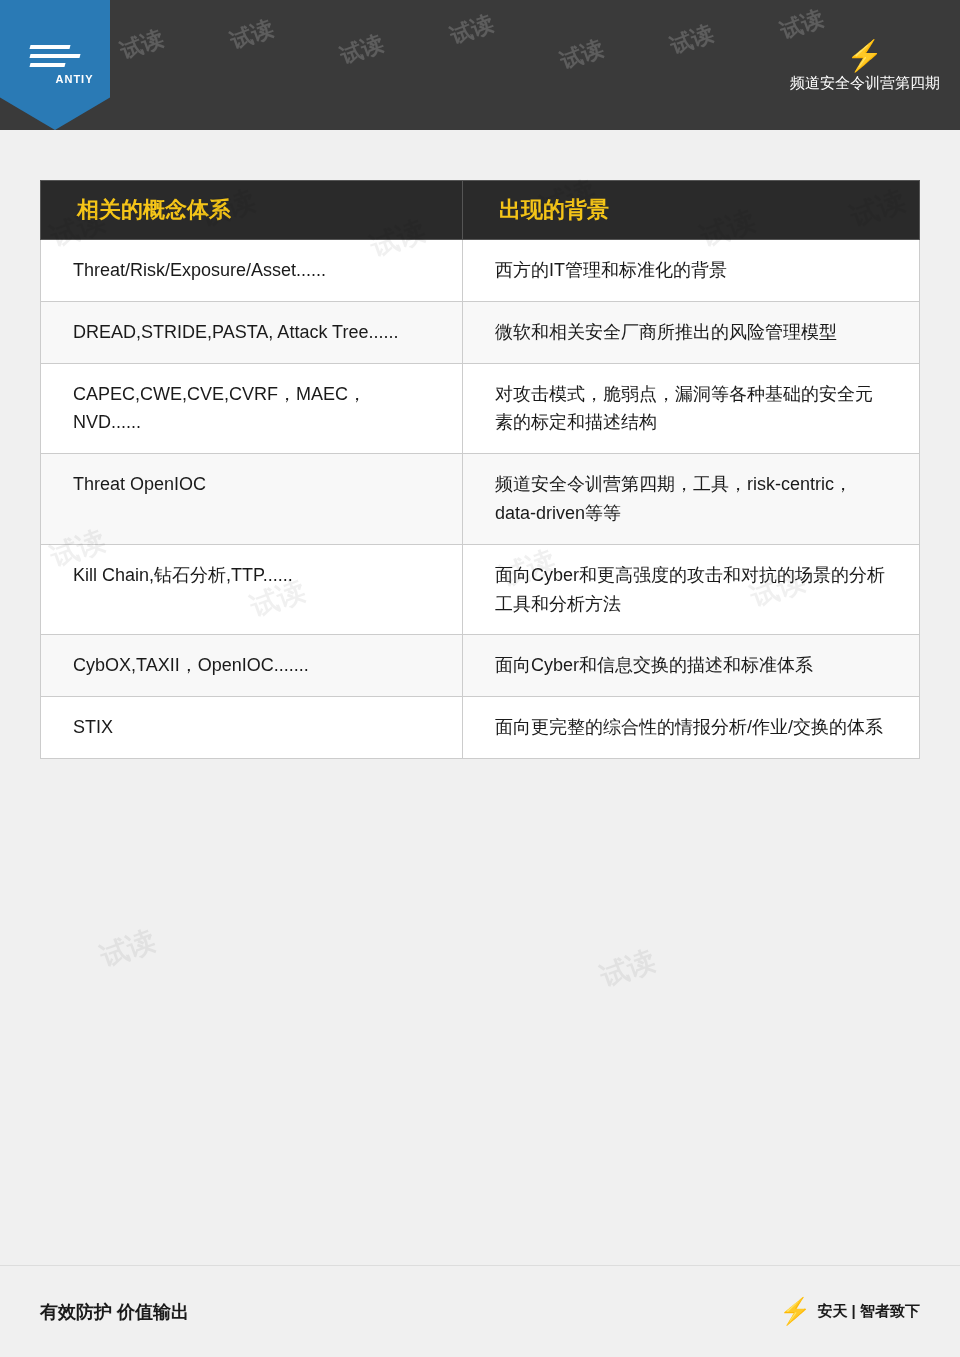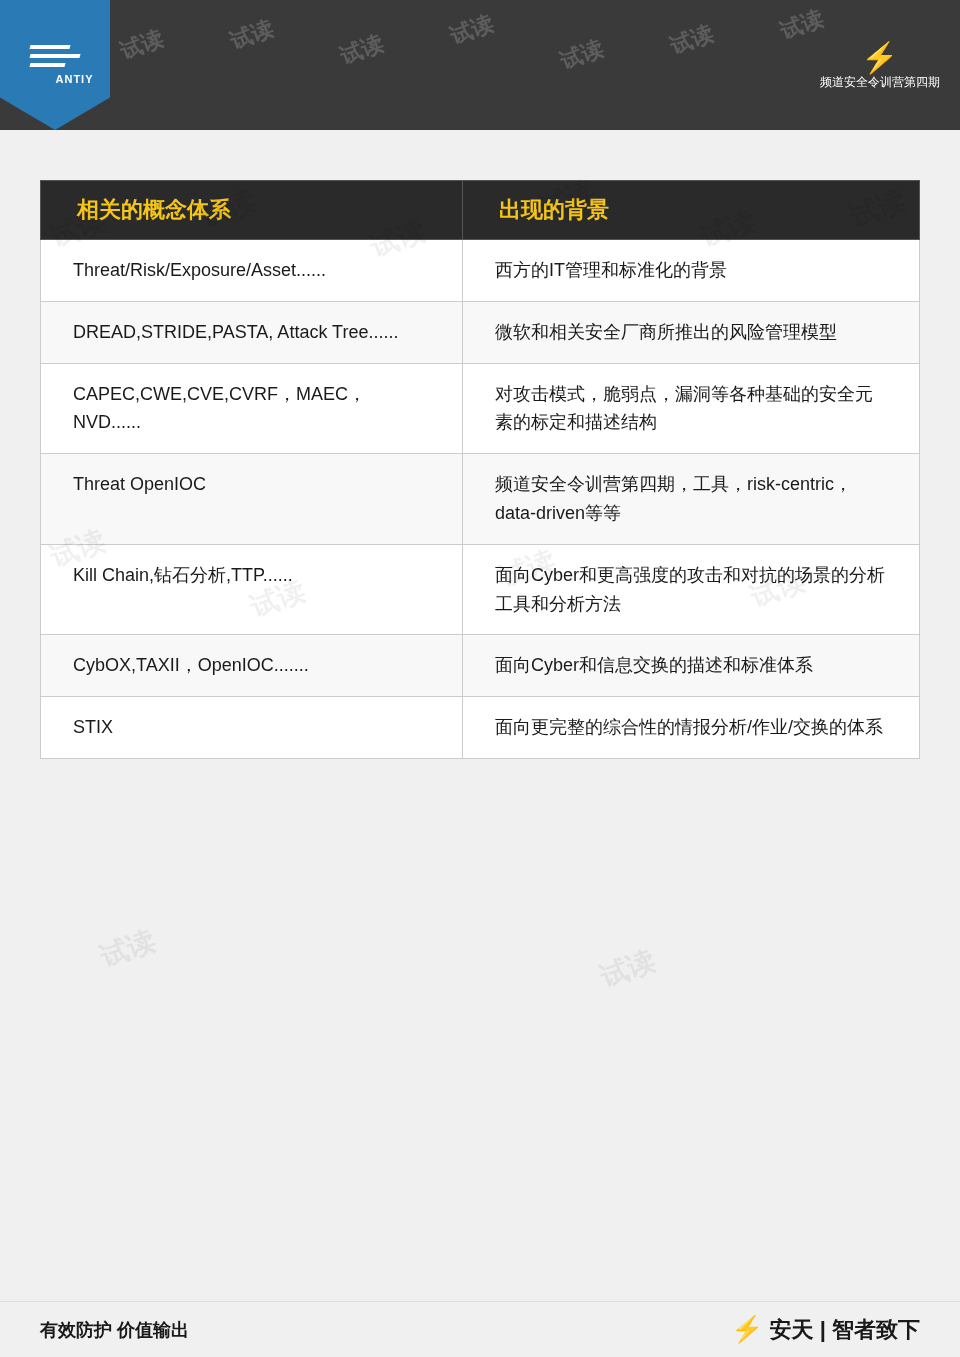--- a/index.html
+++ b/index.html
@@ -87,21 +87,21 @@
       align-items: center;
     }
 
     .right-logo-icon {
       font-size: 30px;
       color: #e8a020;
     }
 
     .right-logo-text {
       color: white;
-      font-size: 12px;
+      font-size: 15px;
       text-align: center;
       line-height: 1.3;
     }
 
     
     .main-content {
       padding: 50px 40px 40px 40px;
       position: relative;
     }
 
@@ -150,21 +150,21 @@
       color: #1a1a1a;
       margin-top: 12px;
     }
 
     
     .footer {
       position: absolute;
       bottom: 0;
       left: 0;
       right: 0;
-      height: 56px;
+      height: 92px;
       background: #f0f0f0;
       display: flex;
       align-items: center;
       justify-content: space-between;
       padding: 0 40px;
       border-top: 1px solid #ddd;
     }
 
     .footer-text {
       font-size: 18px;
@@ -172,21 +172,21 @@
       font-weight: bold;
     }
 
     .footer-logo {
       display: flex;
       align-items: center;
       gap: 6px;
     }
 
     .footer-logo-text {
-      font-size: 22px;
+      font-size: 15px;
       font-weight: bold;
       color: #1a1a1a;
     }
 
     
     .body-watermark {
       position: absolute;
       color: rgba(0,0,0,0.06);
       font-size: 28px;
       font-weight: bold;

